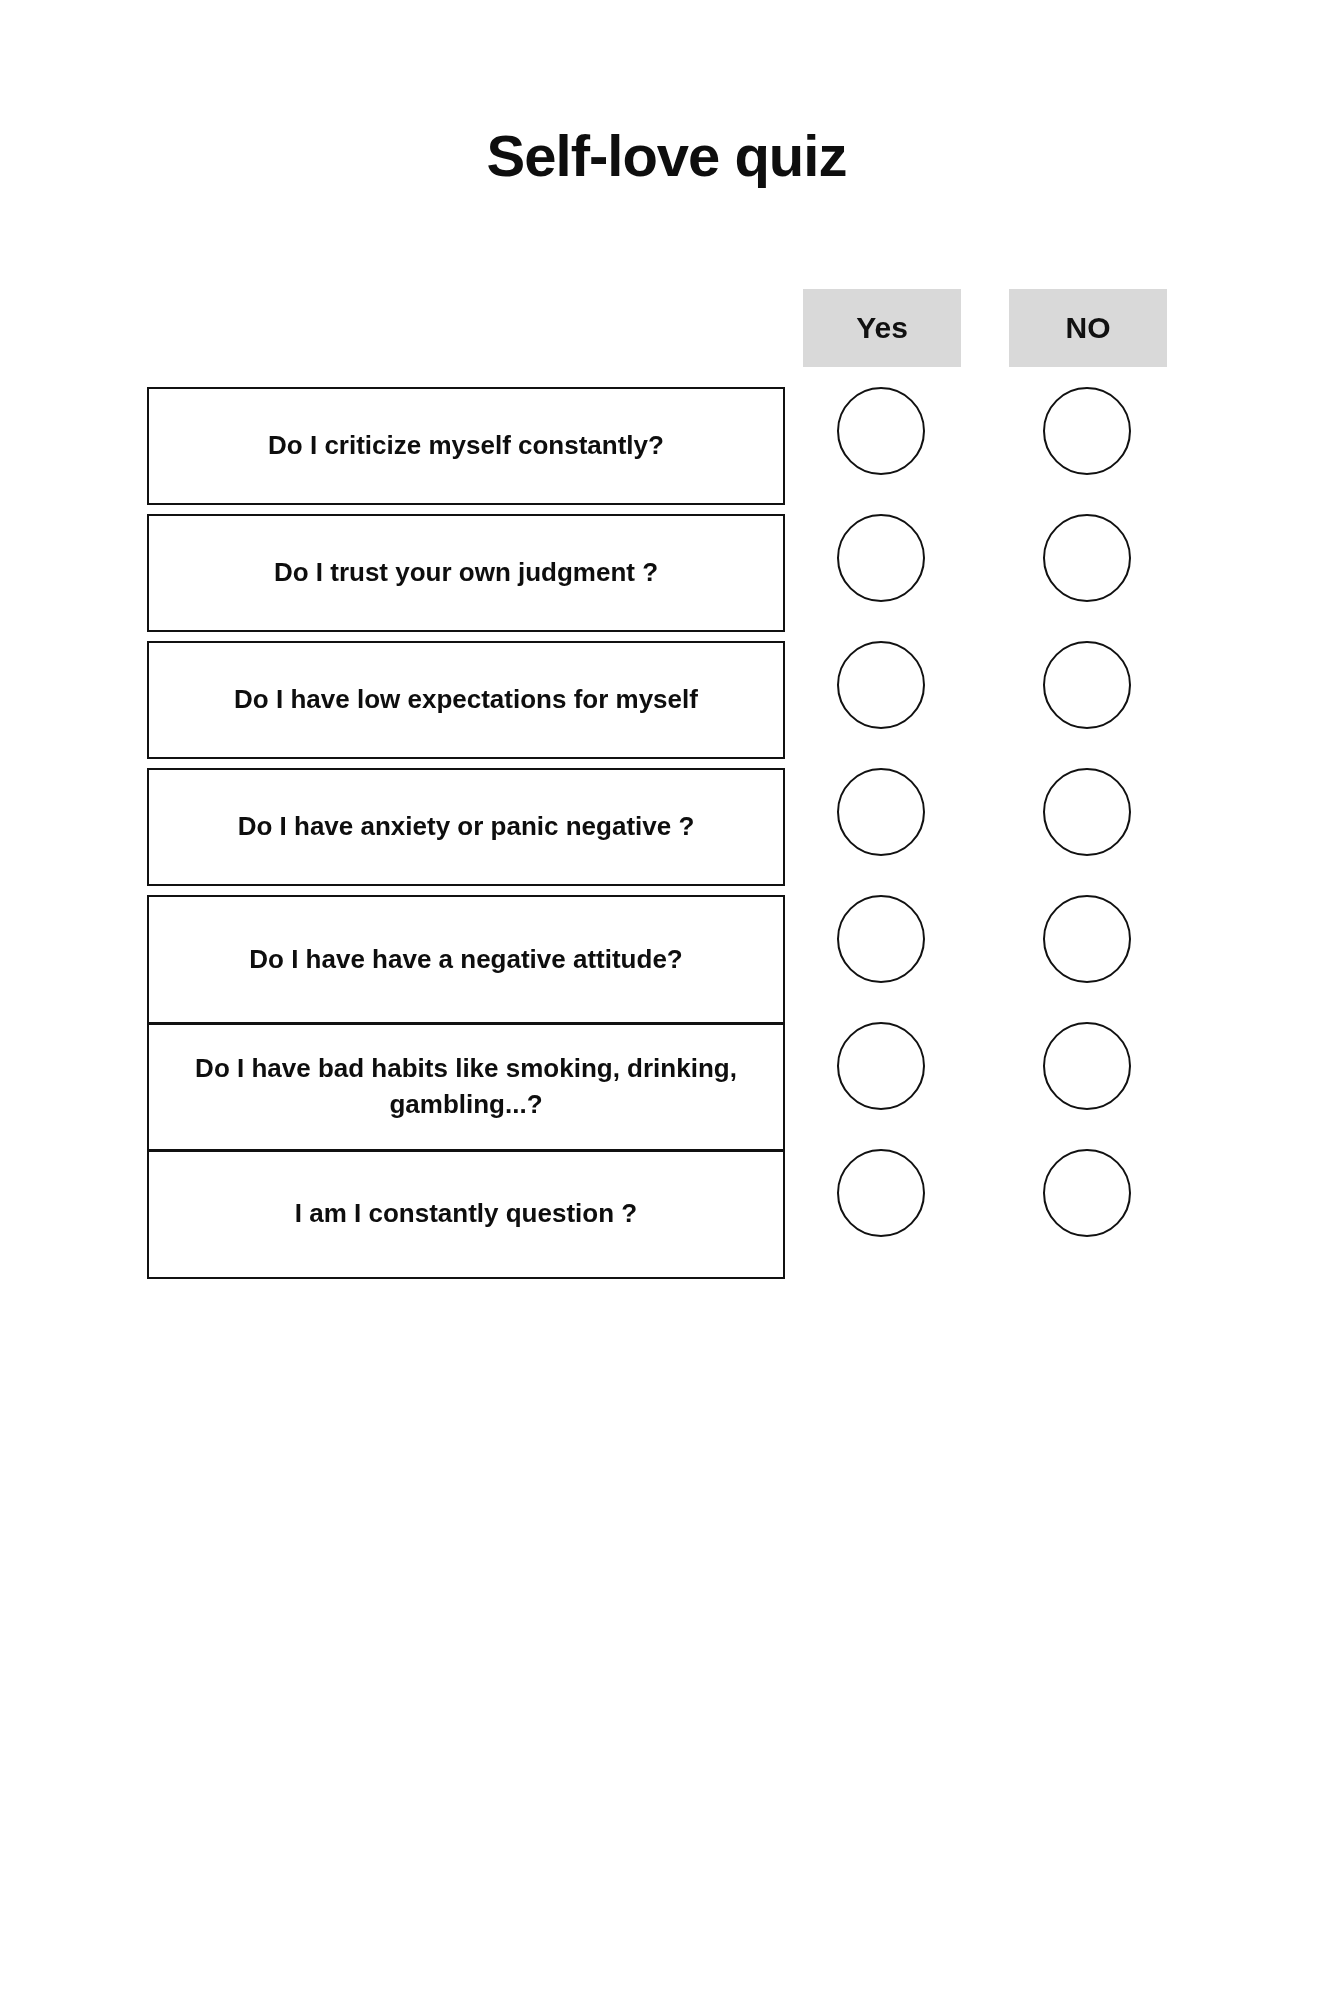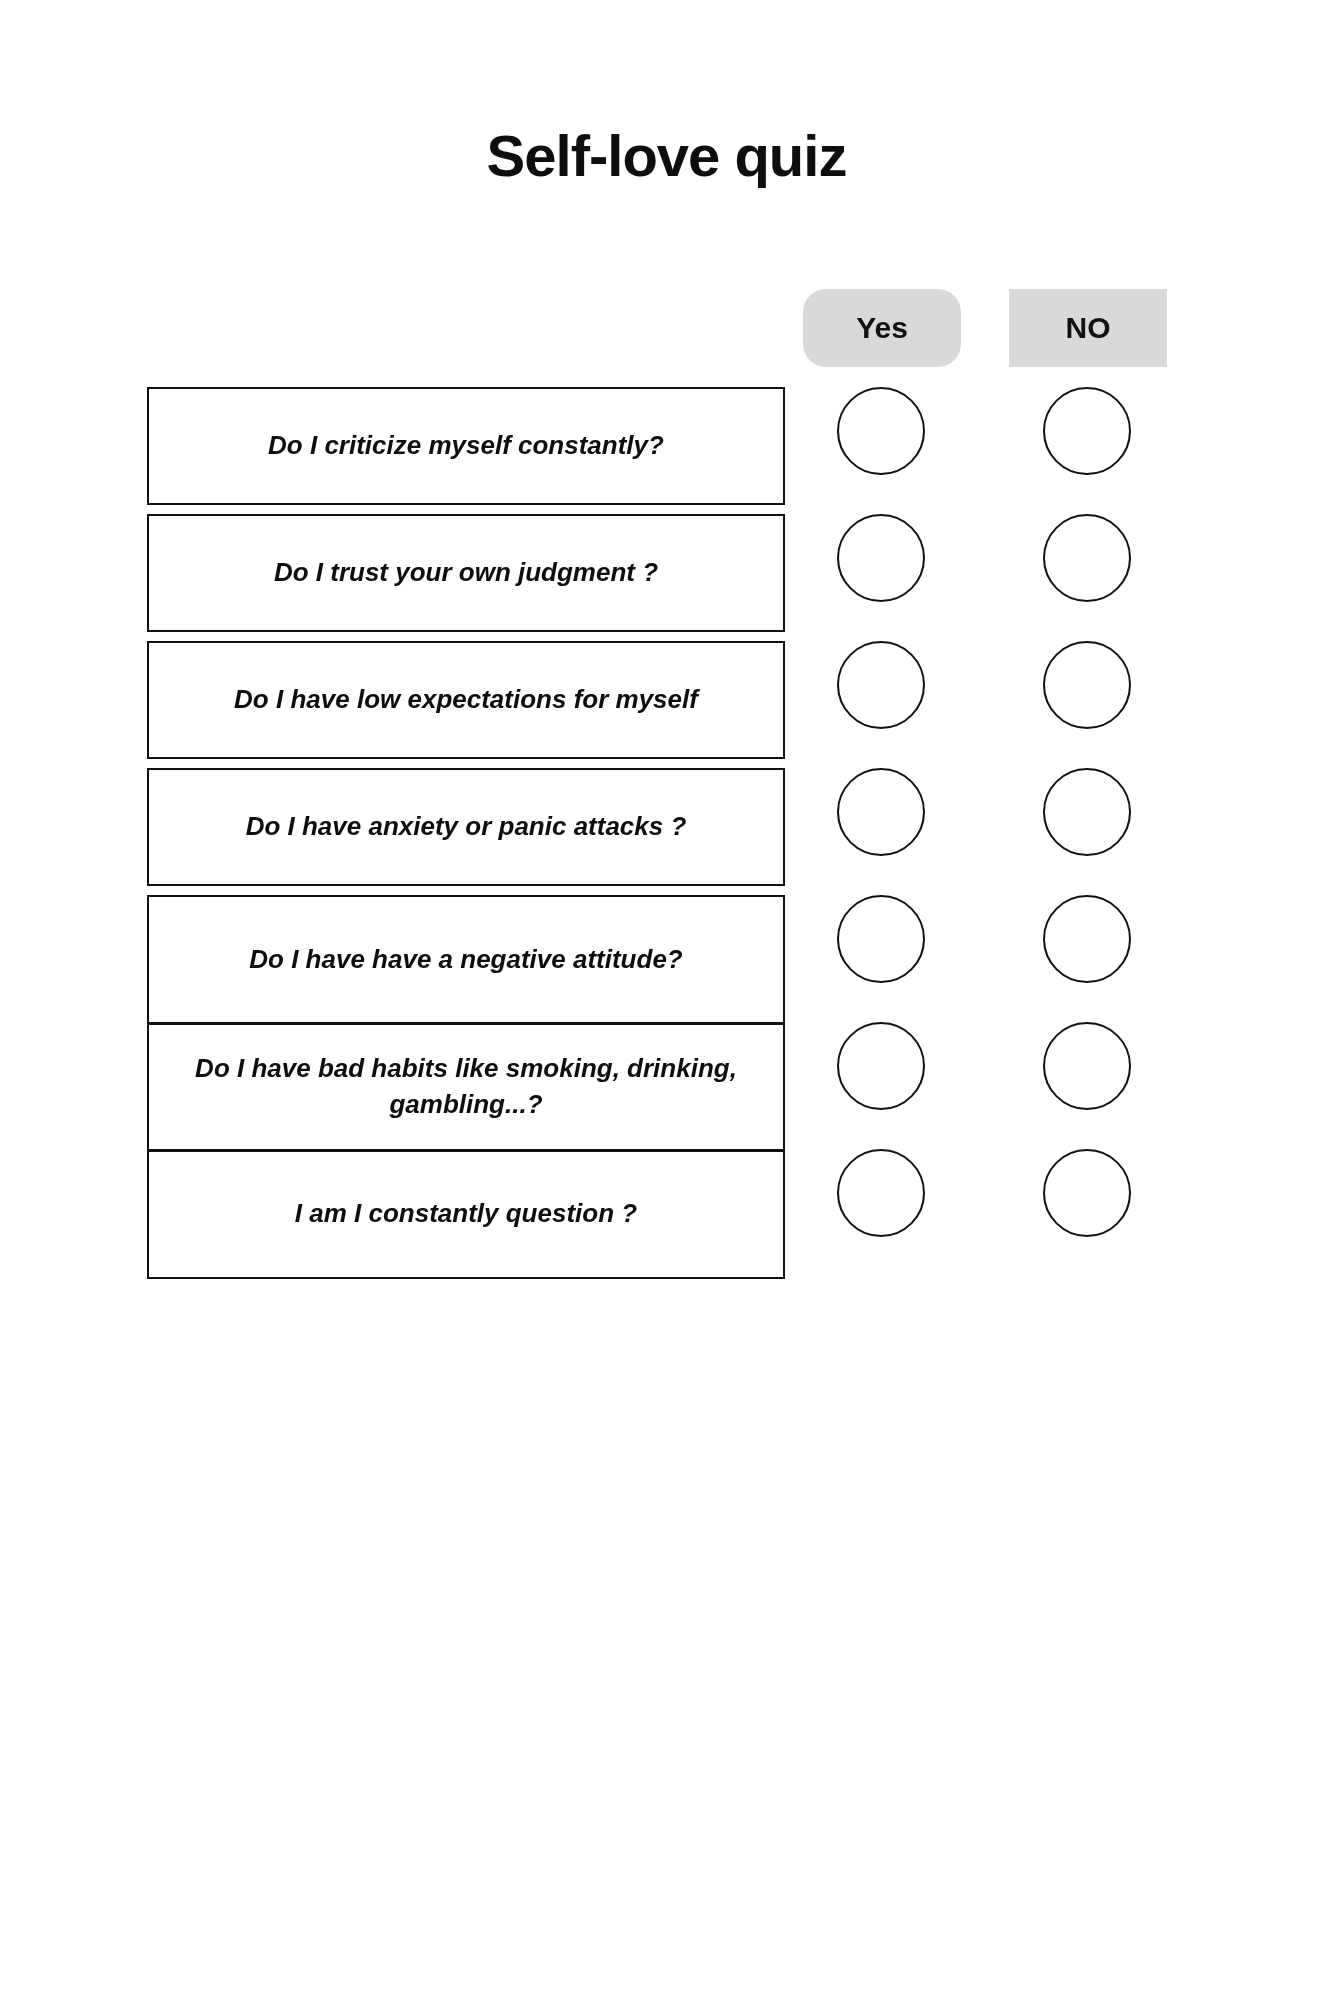--- a/index.html
+++ b/index.html
@@ -61,28 +61,27 @@
     width: 158px;
     height: 78px;
     background: #d9d9d9;
     display: flex;
     align-items: center;
     justify-content: center;
     font-size: 30px;
     font-weight: bold;
     color: #111111;
   }
-  .col-head.yes { left: 656px; border-radius: 23px; }
+  .col-head.yes { left: 656px; }
   .col-head.no  { left: 862px; }
 
   .q-row {
     position: relative;
     height: 118px;
     margin-bottom: 9px;
-    font-style: italic;
   }
   .q-box {
     position: absolute;
     left: 0;
     top: 0;
     width: 638px;
     height: 118px;
     border: 2px solid #111111;
     box-sizing: border-box;
     display: flex;
@@ -137,21 +136,21 @@
       <div class="bubble no"></div>
     </div>
 
     <div class="q-row">
       <div class="q-box">Do I have low expectations for myself</div>
       <div class="bubble yes"></div>
       <div class="bubble no"></div>
     </div>
 
     <div class="q-row">
-      <div class="q-box">Do I have anxiety or panic attacks ?</div>
+      <div class="q-box">Do I have anxiety or panic negative ?</div>
       <div class="bubble yes"></div>
       <div class="bubble no"></div>
     </div>
 
     <div class="q-row tall">
       <div class="q-box">Do I have have a negative attitude?</div>
       <div class="bubble yes"></div>
       <div class="bubble no"></div>
     </div>
 

